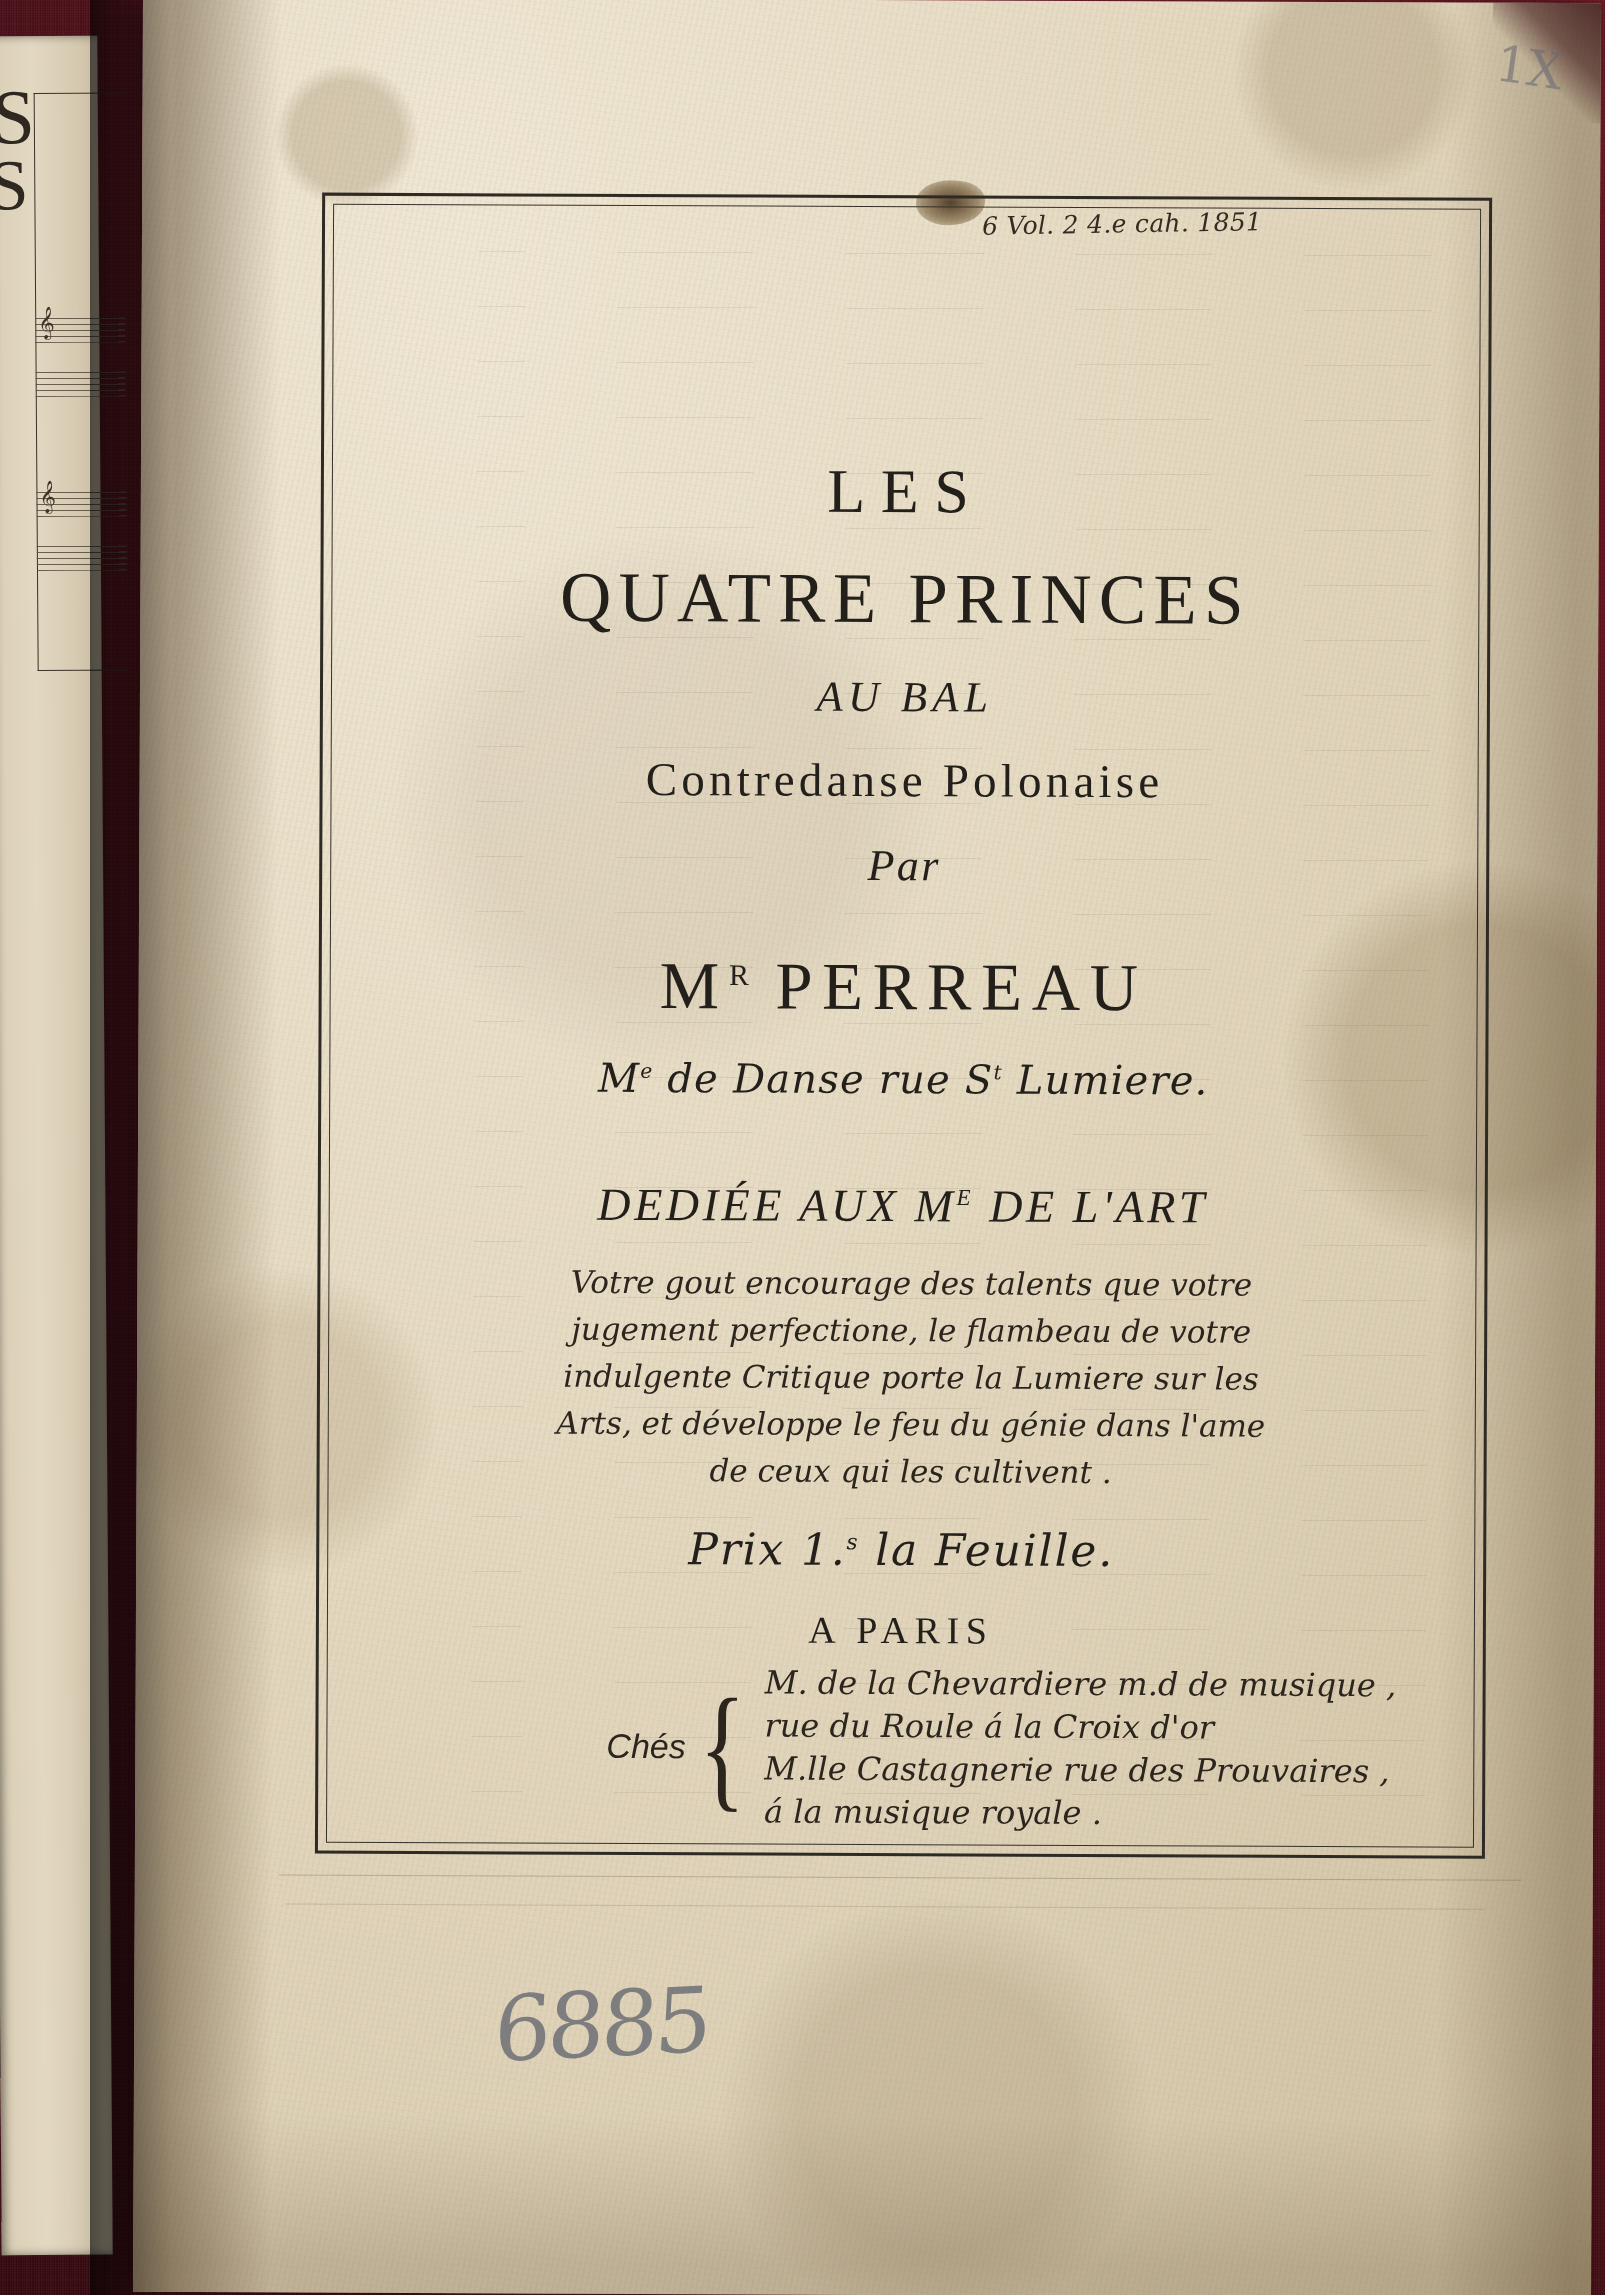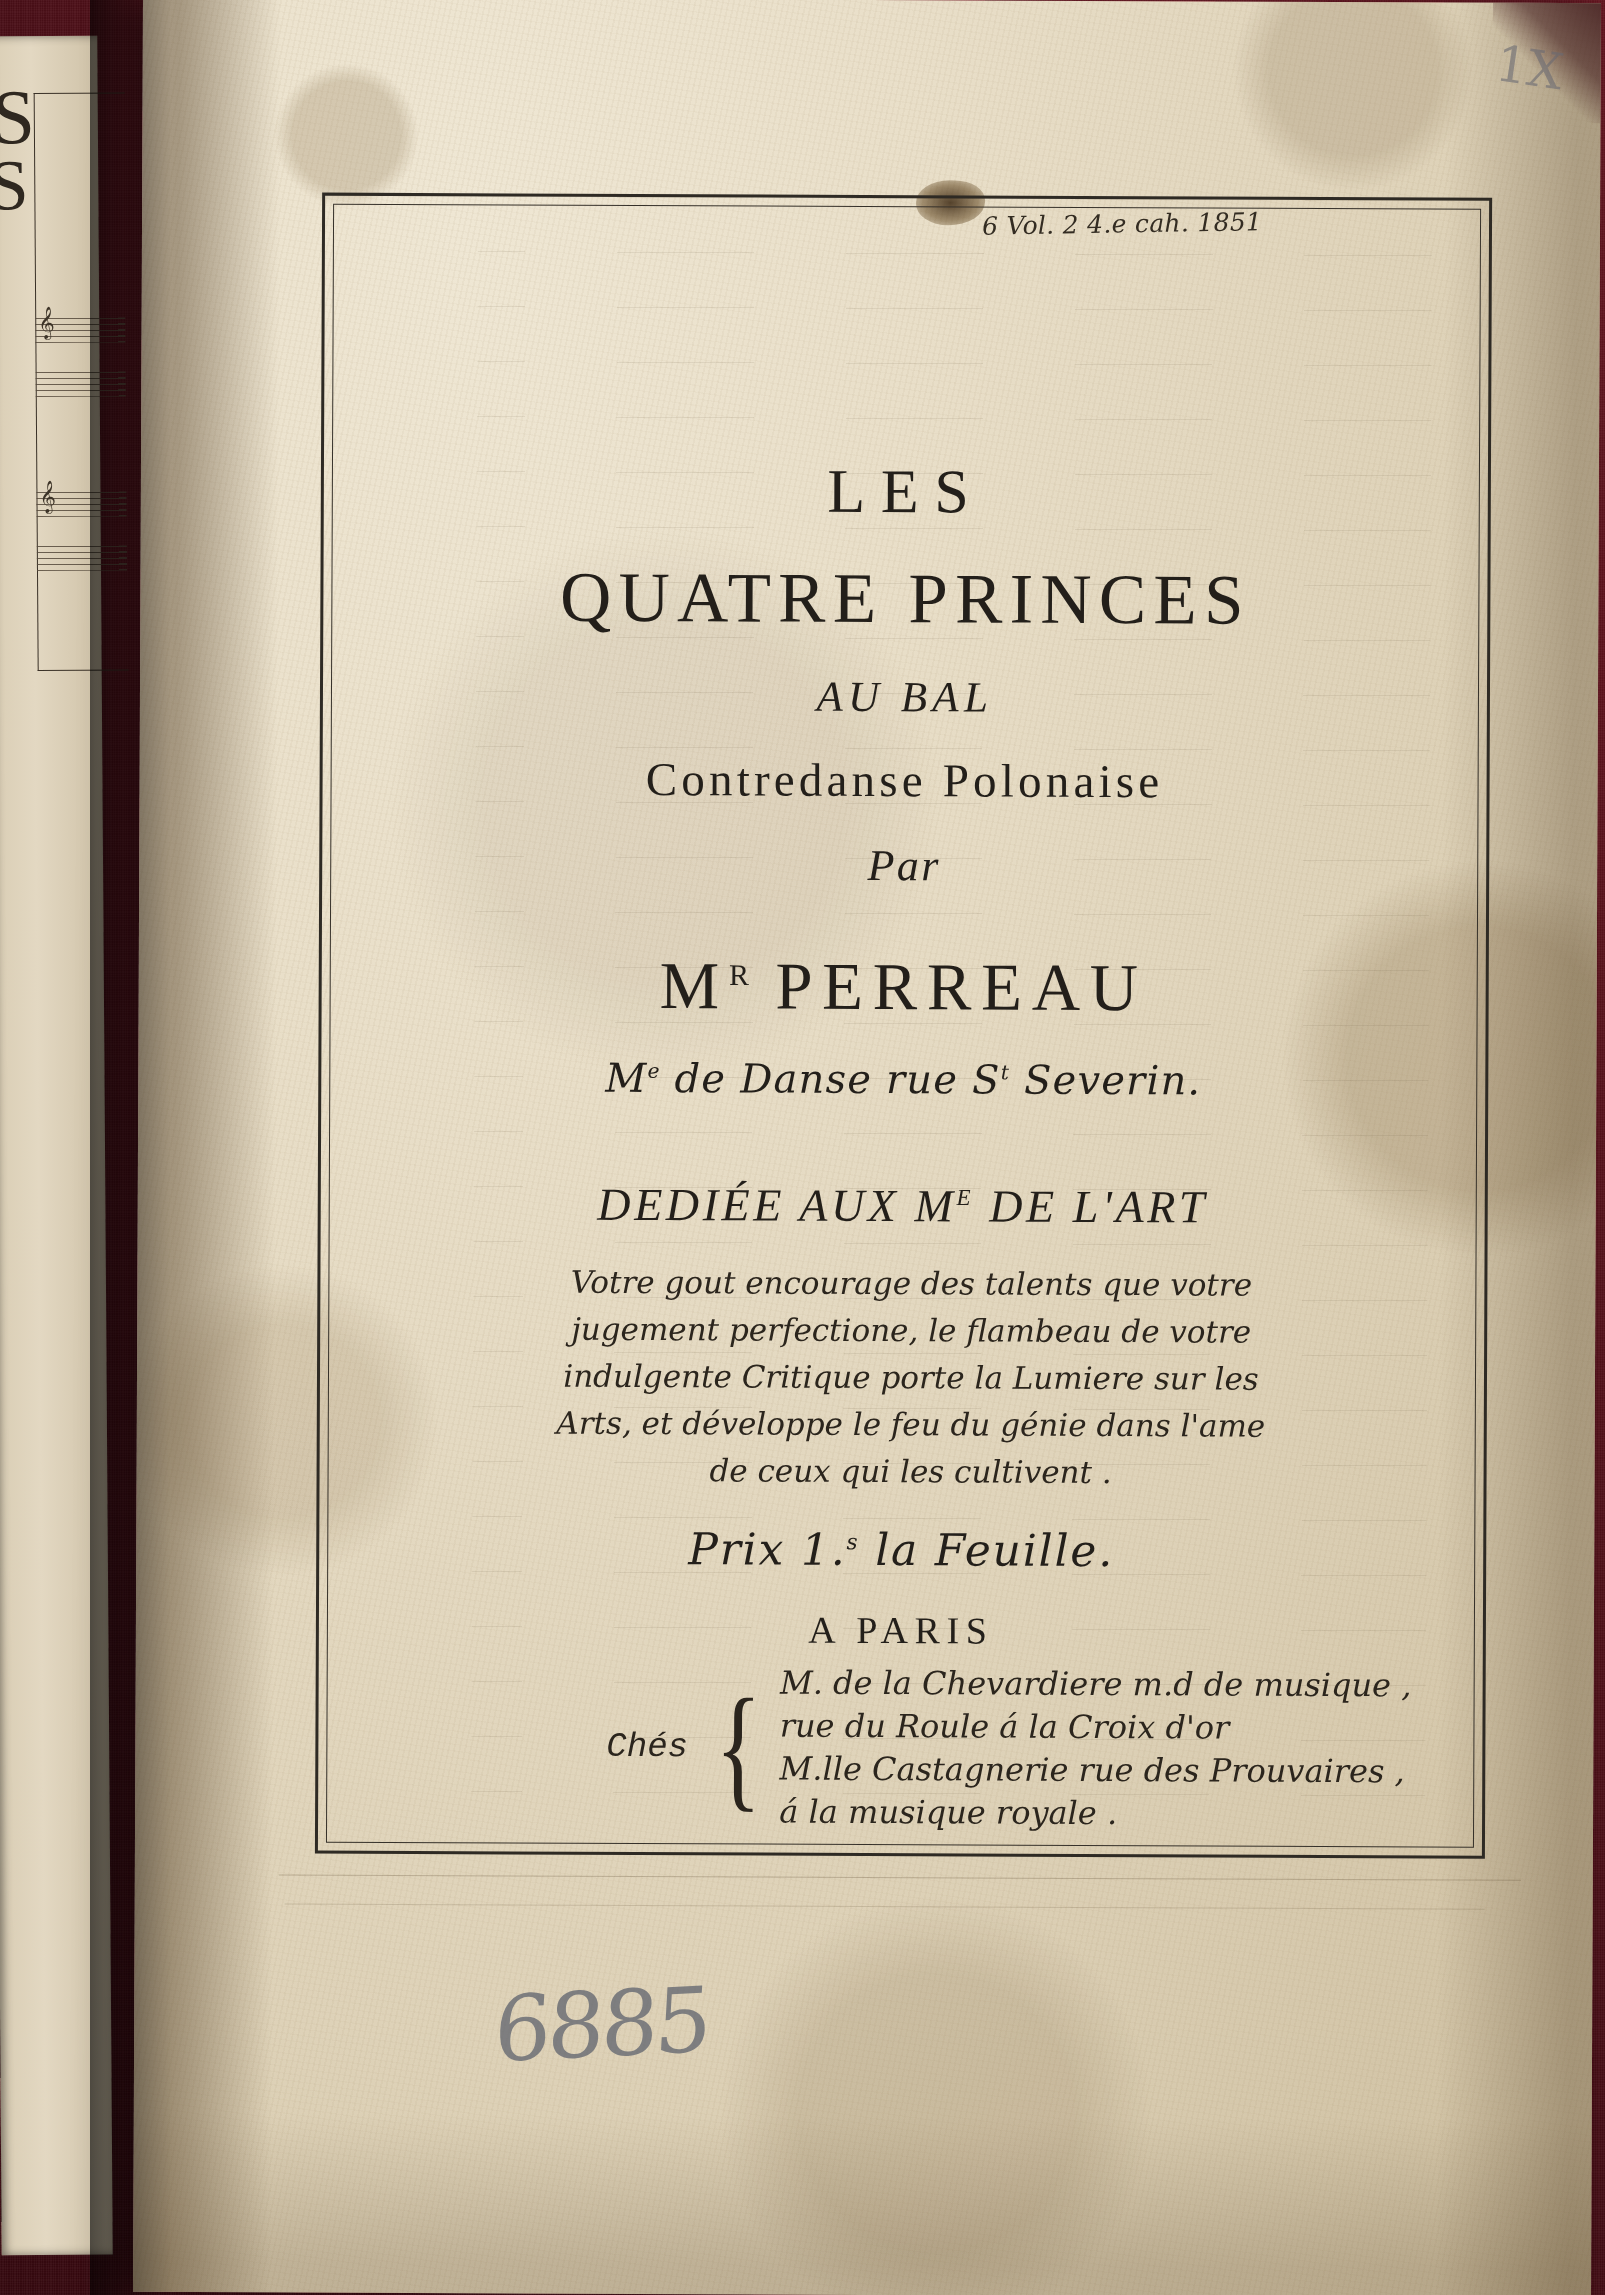--- a/index.html
+++ b/index.html
@@ -240,25 +240,25 @@
     position:absolute; left:0; right:0; top: 1410px;
     font-size: 38px; letter-spacing: 6.6px;
   }
 
   
   #imprint {
     position:absolute; left: 288px; top: 1464px; right: 126px;
     display: flex; align-items: center;
   }
   #imprint .ches {
-    font-family: Liberation Mono, monospace;
+    font-family: Liberation Sans, sans-serif;
     font-style: italic;
     font-size: 34px;
     color: #2b251d;
-    margin-right: 17px;
+    margin-right: 4px;
     white-space: nowrap;
   }
   #imprint .brace {
     font-size: 138px;
     line-height: 0.8;
     color: #2b251d;
     font-family: "Liberation Serif", serif;
     margin: 0 8.4px 0 0;
     transform: scaleX(.7);
   }
@@ -348,21 +348,21 @@
     <div class="inner-rule"></div>
 
     <div id="t-les" class="tx engr">LES</div>
     <div id="t-main" class="tx engr">QUATRE PRINCES</div>
     <div id="t-sub" class="tx engr">AU BAL</div>
     <div id="t-genre" class="tx engr">Contredanse Polonaise</div>
     <div id="t-par" class="tx engr">Par</div>
 
     <div id="t-author" class="tx engr"><span>M</span><sup>R</sup><span>  PERREAU</span></div>
 
-    <div id="t-authoraddr" class="tx"><span>M</span><sup>e</sup><span> de Danse rue S</span><sup>t</sup><span> Severin.</span></div>
+    <div id="t-authoraddr" class="tx"><span>M</span><sup>e</sup><span> de Danse rue S</span><sup>t</sup><span> Lumiere.</span></div>
 
     <div id="t-dedic" class="tx engr"><span>DEDIÉE AUX M</span><sup>E</sup><span> DE L'ART</span></div>
 
     <div id="t-ded-body">
       <div>Votre gout encourage des talents que votre</div>
       <div>jugement perfectione, le flambeau de votre</div>
       <div>indulgente Critique porte la Lumiere sur les</div>
       <div>Arts, et développe le feu du génie dans l'ame</div>
       <div>de ceux qui les cultivent .</div>
     </div>

